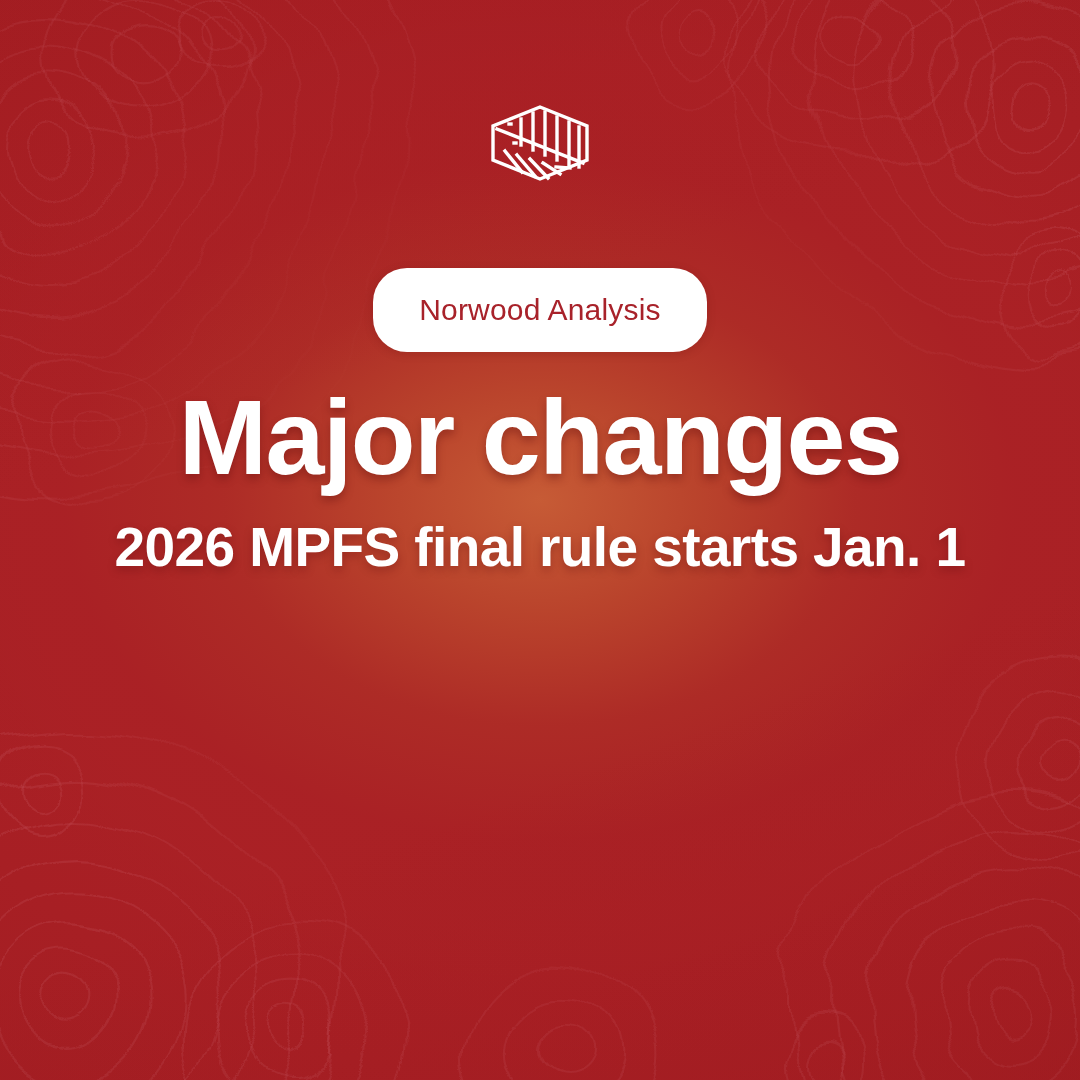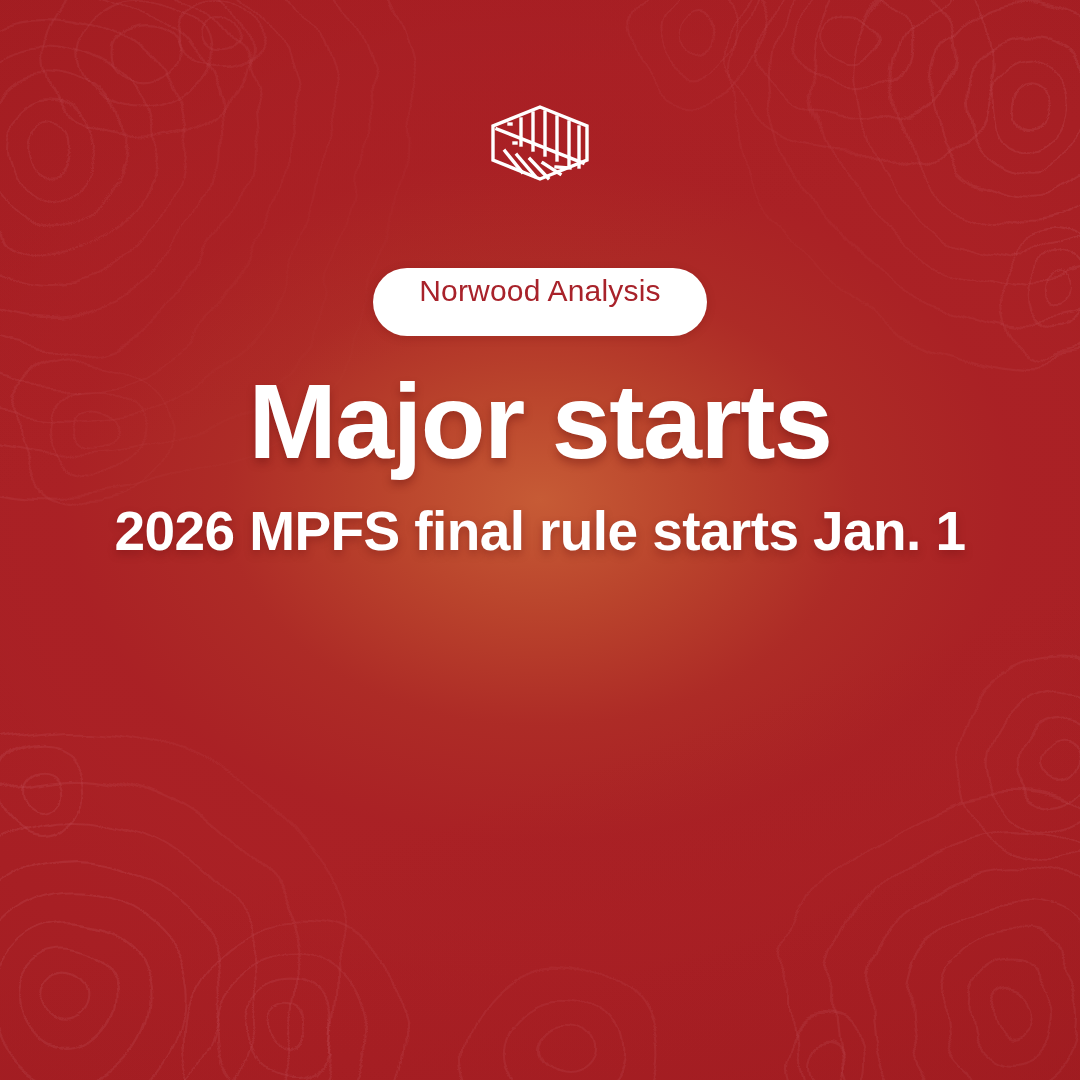--- a/index.html
+++ b/index.html
@@ -67,25 +67,25 @@
   .logo-wrap {
     margin-top: 104px;
     width: 104px;
     height: 78px;
   }
   .logo-wrap svg { display: block; width: 100%; height: 100%; }
 
   .badge {
     margin-top: 86px;
     height: 52px;
-    padding: 8px 46px;
+    padding: 16px 46px;
     border-radius: 34px;
     background: #FFFFFF;
     display: flex;
-    align-items: flex-start;
+    align-items: center;
     justify-content: center;
     box-shadow: 0 2px 10px rgba(90, 10, 12, 0.20);
   }
   .badge-text {
     color: #A8222A;
     font-size: 30px;
     font-weight: 400;
     letter-spacing: 0.2px;
     line-height: 1;
     white-space: nowrap;
@@ -279,19 +279,19 @@
           <path d="M26 39 L28 39"></path>
         </g>
       </svg>
     </div>
 
     <div class="badge">
       <span class="badge-text">Norwood Analysis</span>
     </div>
 
     <div class="headline">
-      <span class="headline-line">Major starts</span>
+      <span class="headline-line">Major changes</span>
     </div>
 
     <div class="subtitle">2026 MPFS final rule starts Jan. 1</div>
 
   </div>
 </div>
 
 </body></html>

